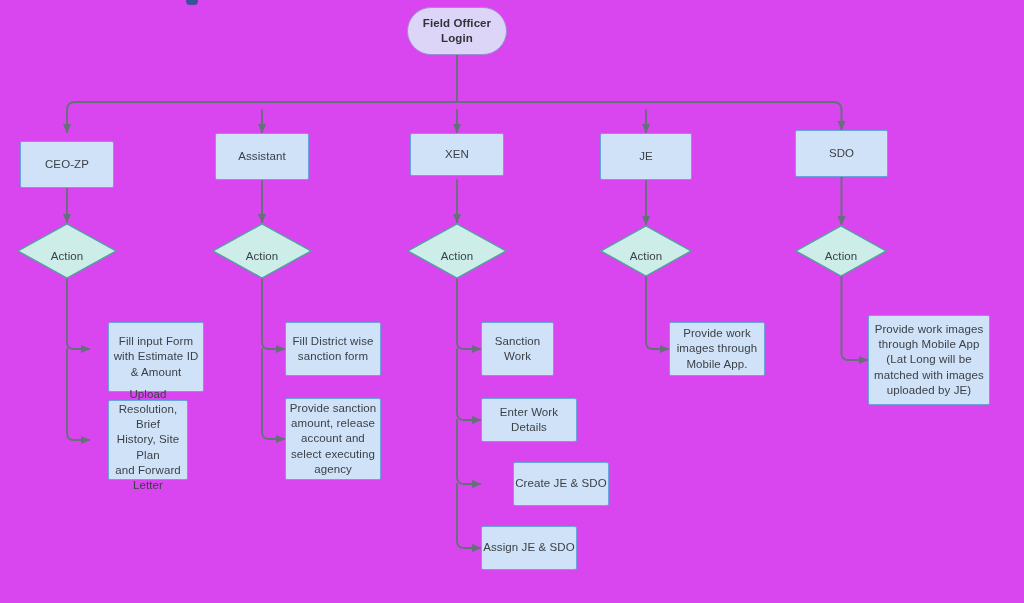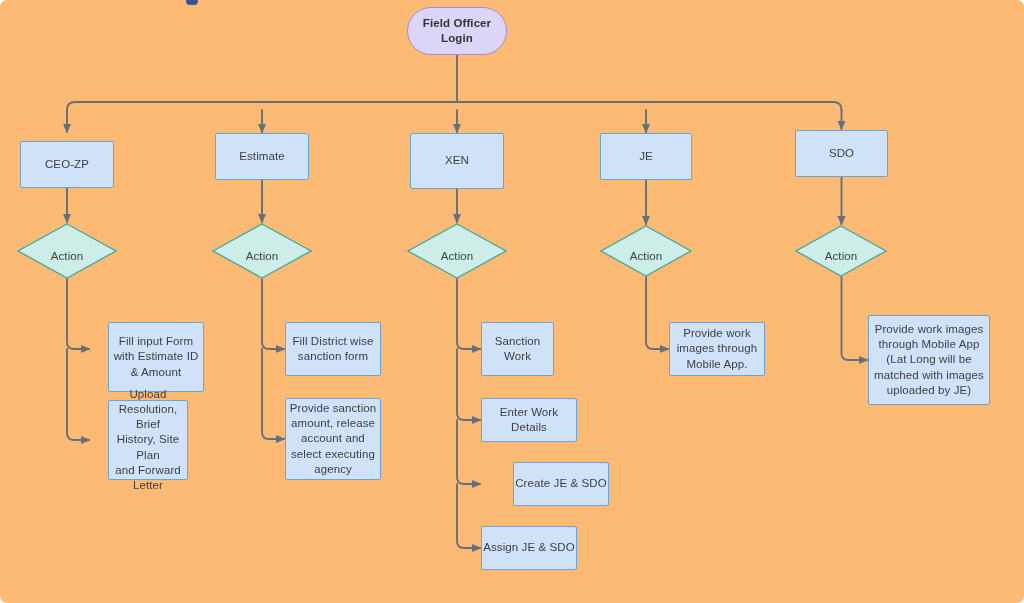--- a/index.html
+++ b/index.html
@@ -8,23 +8,22 @@
     padding: 0;
     background: #ffffff;
   }
   body {
     font-family: "Liberation Sans", sans-serif;
   }
   #canvas {
     position: relative;
     width: 1024px;
     height: 603px;
-    background: #fdba74;
+    background: #d946ef;
     overflow: hidden;
-    border-radius: 7px;
   }
   #wires {
     position: absolute;
     left: 0;
     top: 0;
     width: 1024px;
     height: 603px;
     pointer-events: none;
   }
   .node {
@@ -127,32 +126,32 @@
           <polygon points="50,1 99,28 50,55 1,28" fill="#cdeee8" stroke="#4aa79b" stroke-width="1.4"></polygon>
         </svg><span class="decision-label">Action</span></div>
       <div class="node node-task" style="left: 108px; top: 322px; width: 96px; height: 70px;"><span>Fill input Form
 with Estimate ID
 &amp; Amount</span></div>
       <div class="node node-task" style="left: 108px; top: 400px; width: 80px; height: 80px;"><span>Upload
 Resolution, Brief
 History, Site Plan
 and Forward
 Letter</span></div>
-      <div class="node node-role" style="left: 215px; top: 133px; width: 94px; height: 47px;"><span>Estimate</span></div>
+      <div class="node node-role" style="left: 215px; top: 133px; width: 94px; height: 47px;"><span>Assistant</span></div>
       <div class="node node-decision" style="left: 212px; top: 223px; width: 100px; height: 56px;"><svg class="decision-shape" viewBox="0 0 100 56">
           <polygon points="50,1 99,28 50,55 1,28" fill="#cdeee8" stroke="#4aa79b" stroke-width="1.4"></polygon>
         </svg><span class="decision-label">Action</span></div>
       <div class="node node-task" style="left: 285px; top: 322px; width: 96px; height: 54px;"><span>Fill District wise
 sanction form</span></div>
       <div class="node node-task" style="left: 285px; top: 398px; width: 96px; height: 82px;"><span>Provide sanction
 amount, release
 account and
 select executing
 agency</span></div>
-      <div class="node node-role" style="left: 410px; top: 133px; width: 94px; height: 56px;"><span>XEN</span></div>
+      <div class="node node-role" style="left: 410px; top: 133px; width: 94px; height: 43px;"><span>XEN</span></div>
       <div class="node node-decision" style="left: 407px; top: 223px; width: 100px; height: 56px;"><svg class="decision-shape" viewBox="0 0 100 56">
           <polygon points="50,1 99,28 50,55 1,28" fill="#cdeee8" stroke="#4aa79b" stroke-width="1.4"></polygon>
         </svg><span class="decision-label">Action</span></div>
       <div class="node node-task" style="left: 481px; top: 322px; width: 73px; height: 54px;"><span>Sanction Work</span></div>
       <div class="node node-task" style="left: 481px; top: 398px; width: 96px; height: 44px;"><span>Enter Work
 Details</span></div>
       <div class="node node-task" style="left: 481px; top: 462px; width: 96px; height: 44px; margin-left: 32px;"><span>Create JE &amp; SDO</span></div>
       <div class="node node-task" style="left: 481px; top: 526px; width: 96px; height: 44px;"><span>Assign JE &amp; SDO</span></div>
       <div class="node node-role" style="left: 600px; top: 133px; width: 92px; height: 47px;"><span>JE</span></div>
       <div class="node node-decision" style="left: 600px; top: 225px; width: 92px; height: 52px;"><svg class="decision-shape" viewBox="0 0 92 52">

